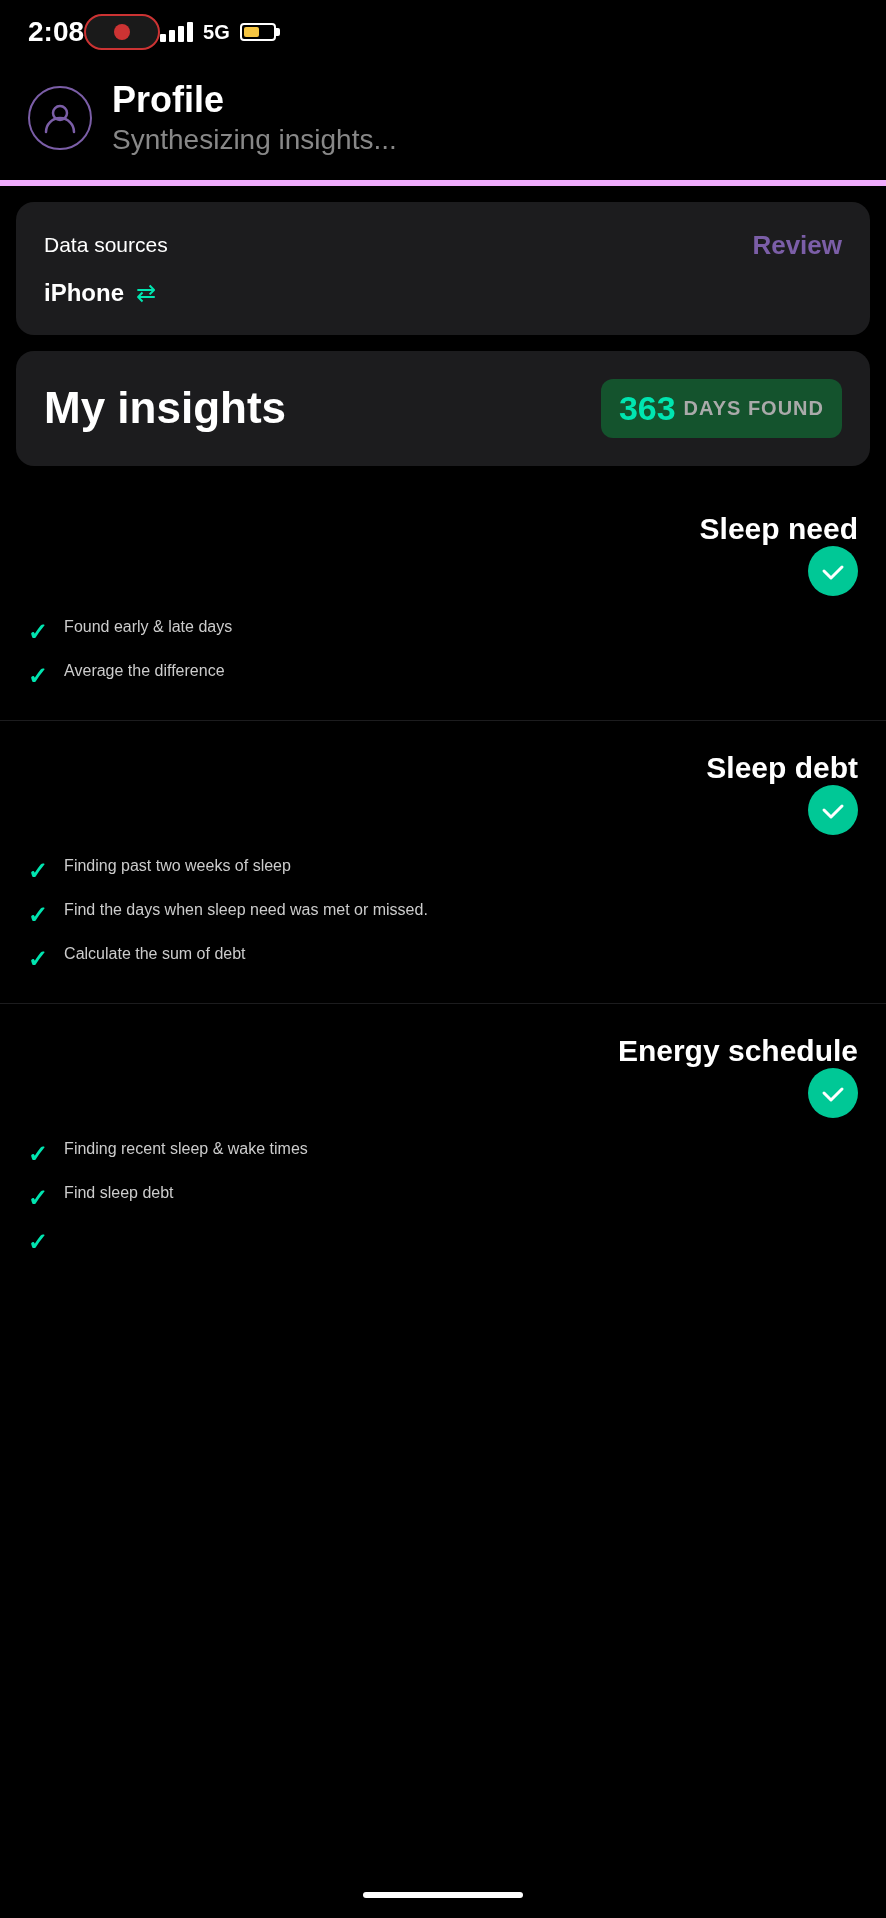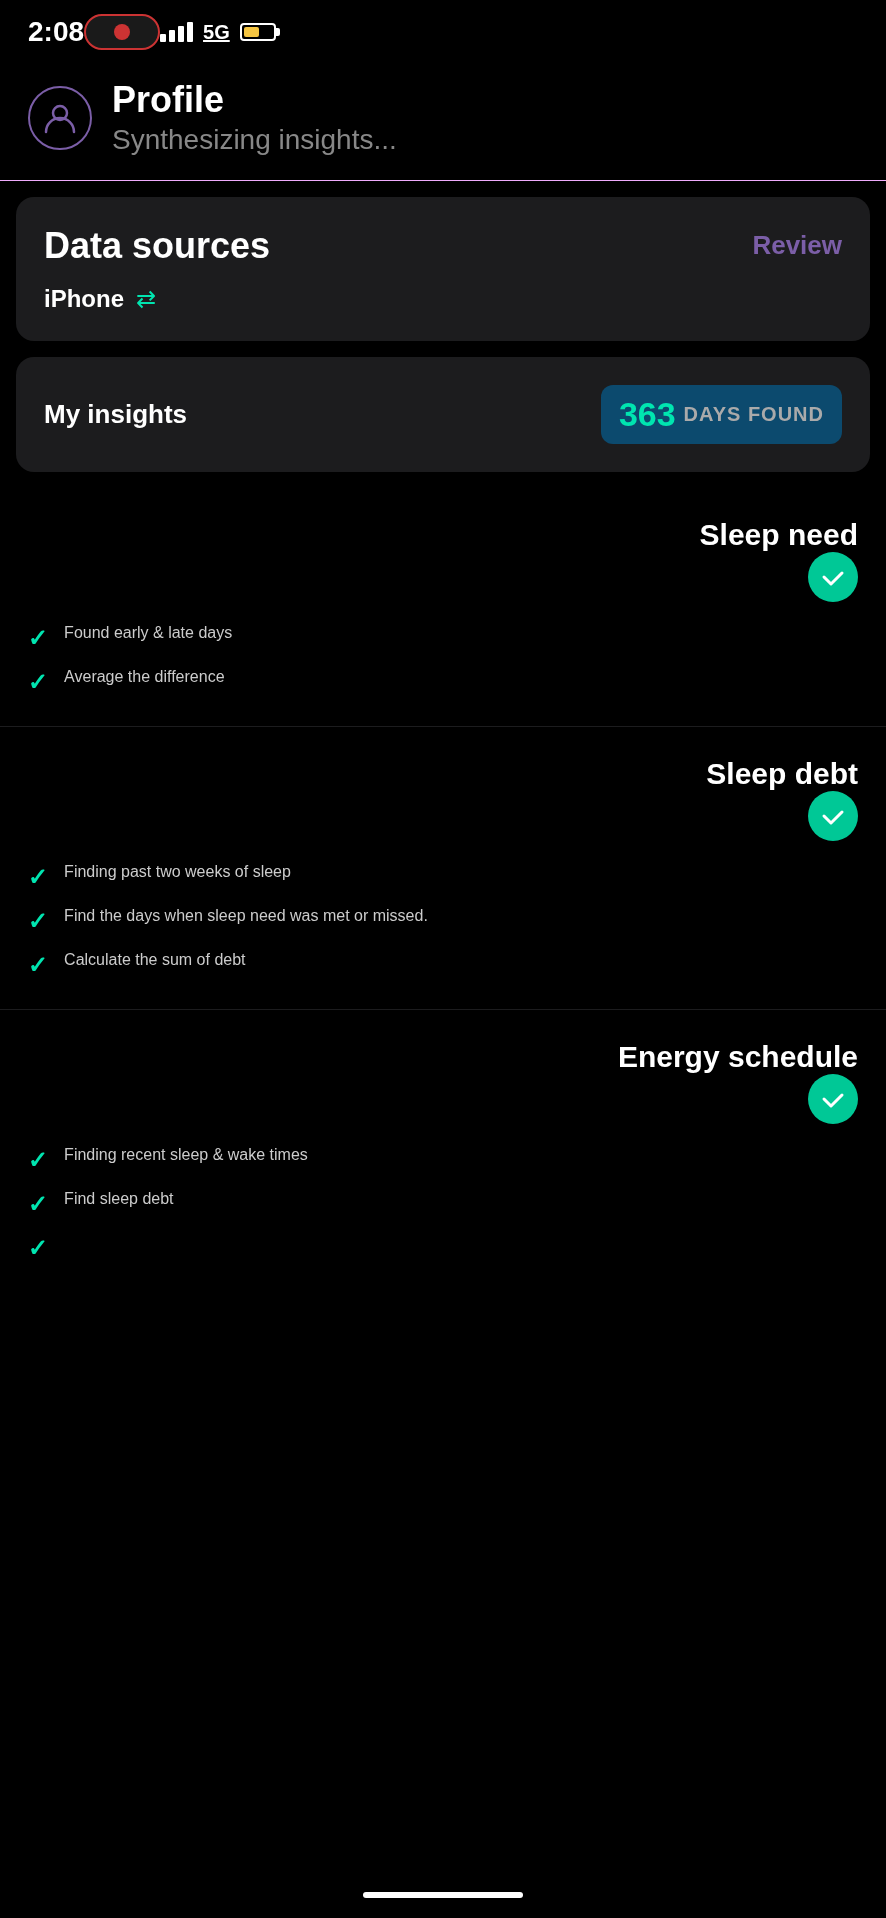--- a/index.html
+++ b/index.html
@@ -76,21 +76,20 @@
 
     .signal-bars span:nth-child(1) { height: 8px; }
     .signal-bars span:nth-child(2) { height: 12px; }
     .signal-bars span:nth-child(3) { height: 16px; }
     .signal-bars span:nth-child(4) { height: 20px; }
 
     .network-label {
       font-size: 20px;
       font-weight: 600;
       color: #ffffff;
-      text-decoration: underline;
     }
 
     .battery {
       display: flex;
       align-items: center;
       gap: 3px;
     }
 
     .battery-body {
       width: 36px;
@@ -121,21 +120,21 @@
       width: 55%;
       border-radius: 2px;
     }
 
     
     .profile-section {
       display: flex;
       align-items: center;
       gap: 20px;
       padding: 20px 28px 24px 28px;
-      border-bottom: 1px solid #f0abfc;
+      border-bottom: 6px solid #f0abfc;
     }
 
     .profile-avatar {
       width: 64px;
       height: 64px;
       border-radius: 50%;
       border: 2.5px solid #7b5ea7;
       display: flex;
       align-items: center;
       justify-content: center;
@@ -170,22 +169,22 @@
     }
 
     .card-header {
       display: flex;
       align-items: center;
       justify-content: space-between;
       margin-bottom: 18px;
     }
 
     .card-title {
-      font-size: 36px;
-      font-weight: 700;
+      font-size: 21px;
+      font-weight: 400;
       color: #ffffff;
     }
 
     .review-link {
       font-size: 26px;
       font-weight: 700;
       color: #7b5ea7;
     }
 
     .data-source-item {
@@ -213,27 +212,27 @@
       padding: 28px 28px;
     }
 
     .insights-header {
       display: flex;
       align-items: center;
       justify-content: space-between;
     }
 
     .insights-title {
-      font-size: 26px;
+      font-size: 44px;
       font-weight: 700;
       color: #ffffff;
     }
 
     .days-badge {
-      background-color: #0c4a6e;
+      background-color: #14532d;
       border-radius: 12px;
       padding: 10px 18px;
       display: flex;
       align-items: center;
       gap: 8px;
     }
 
     .days-count {
       font-size: 34px;
       font-weight: 700;

